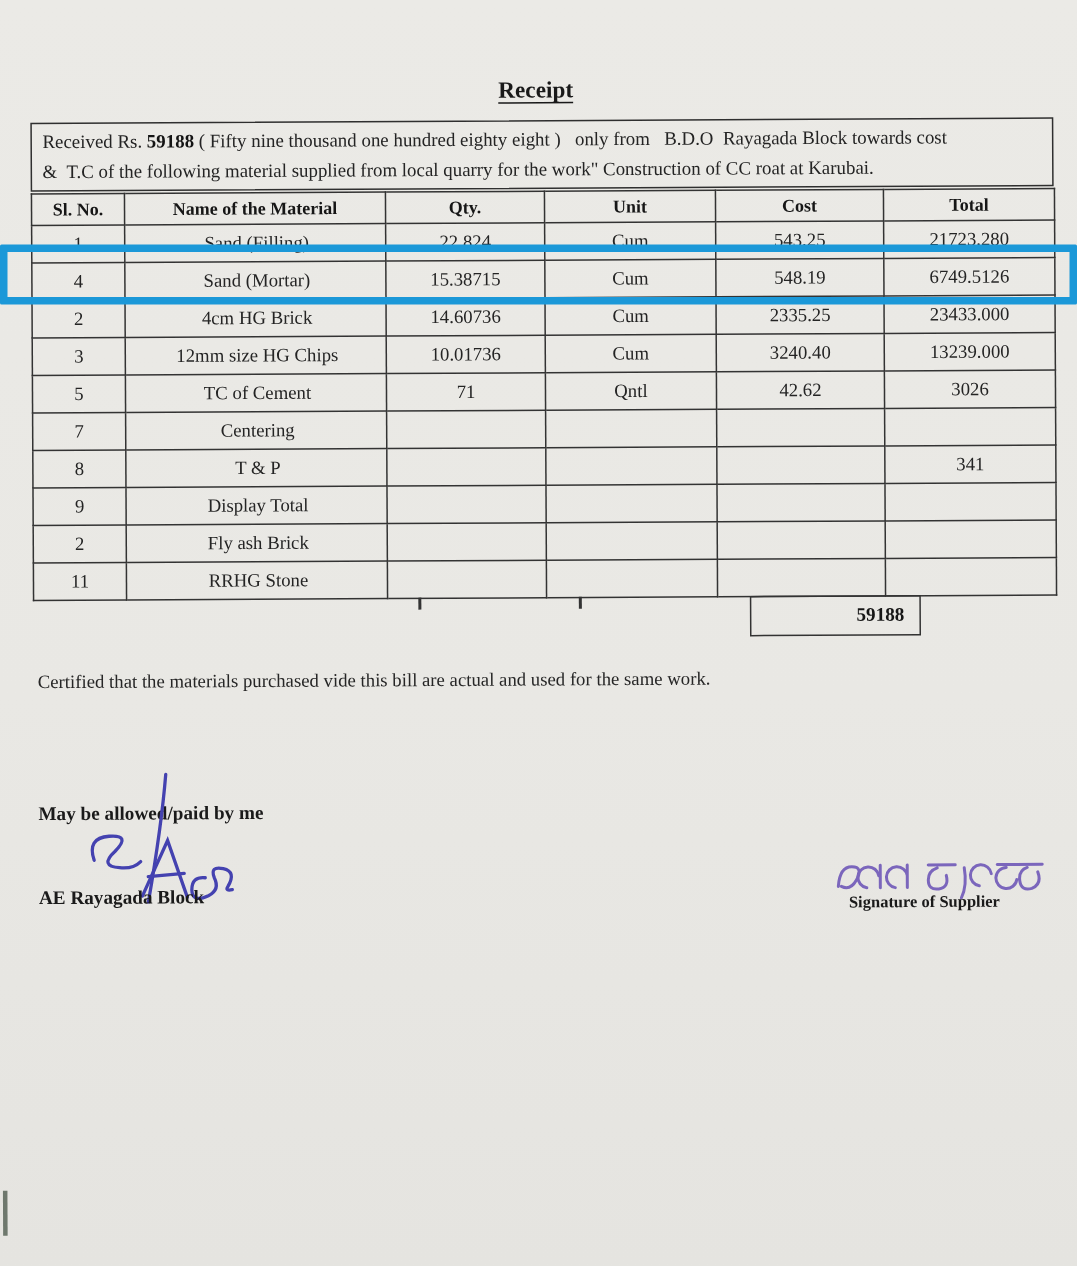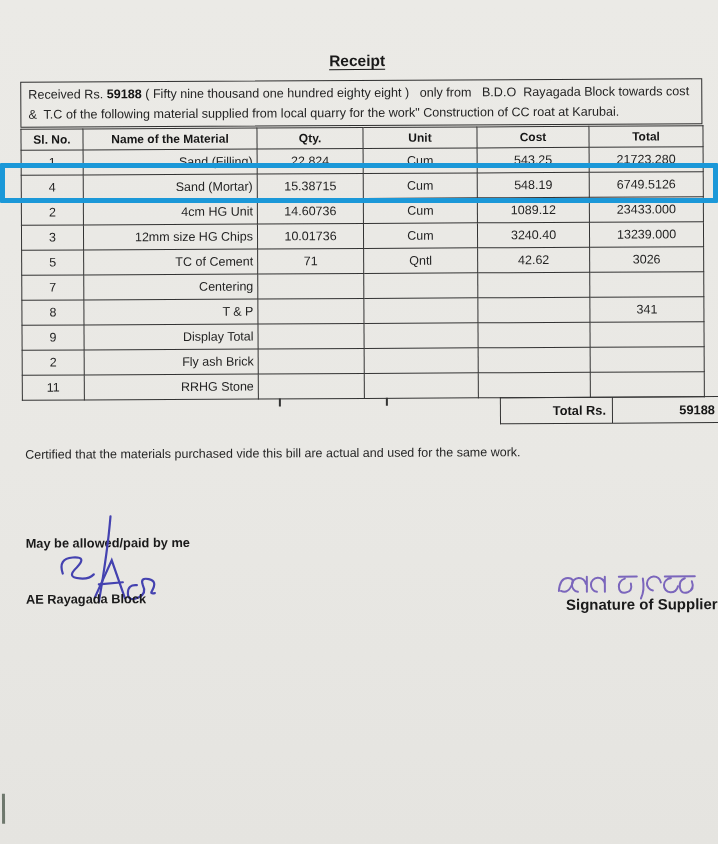--- a/index.html
+++ b/index.html
@@ -5,20 +5,21 @@
   html,body{margin:0;padding:0;}
   body{
     width:718px;height:844px;
     font-family:"Liberation Sans", sans-serif;
     background:#dddcd8;
     position:relative;overflow:hidden;
   }
   .page{
     position:absolute;inset:0;
     background:linear-gradient(180deg,#ebeae6 0%,#e9e8e4 55%,#e5e4e0 100%);
+    font-family:Liberation Serif, serif;
   }
   
   .doc{position:absolute;inset:0;transform:rotate(-0.3deg);transform-origin:50% 50%;color:#232323;}
 
   .title{
     position:absolute;top:52px;left:0;width:718px;
     text-align:center;font-size:15.5px;font-weight:700;color:#191919;
     text-decoration:underline;text-underline-offset:3px;
   }
   .received-box{
@@ -33,42 +34,42 @@
     position:absolute;left:22px;top:127px;width:682px;
     border-collapse:collapse;table-layout:fixed;
     font-size:12.5px;color:#242424;
   }
   table.mat th,table.mat td{
     border:1.5px solid #333;padding:0 4px;box-sizing:border-box;
     overflow:hidden;white-space:nowrap;
   }
   table.mat th{height:21px;font-weight:700;color:#161616;text-align:center;font-size:12px;}
   table.mat td{height:25px;text-align:center;}
-  table.mat td.name{text-align:right;padding-left:6px;}
+  table.mat td.name{text-align:center;padding-left:6px;}
 
   .stub{position:absolute;width:1.5px;height:8px;background:#333;}
 
   .total-row{
     position:absolute;left:500px;top:398px;display:flex;
     font-size:12.8px;font-weight:700;color:#161616;
   }
   .total-row .cell{
     border:1.6px solid #333;box-sizing:border-box;height:27px;
     display:flex;align-items:center;justify-content:flex-end;
   }
   .total-row .cell.label{width:112px;padding-right:6px;border-right:none;}
   .total-row .cell.value{width:114px;padding-right:10px;}
 
   .certified{position:absolute;left:25px;top:446px;font-size:12.5px;color:#262626;}
 
   .approve-1{position:absolute;left:25px;top:534px;font-size:12.8px;font-weight:700;color:#1a1a1a;}
   .approve-2{position:absolute;left:25px;top:590px;font-size:12.8px;font-weight:700;color:#1a1a1a;}
   .ae-sig{position:absolute;left:48px;top:512px;}
   .supplier-ink{position:absolute;left:552px;top:568px;}
-  .supplier-label{position:absolute;left:565px;top:597px;font-size:15px;font-weight:700;color:#1a1a1a;}
+  .supplier-label{position:absolute;left:565px;top:597px;font-size:11px;font-weight:700;color:#1a1a1a;}
 
   
   .highlight-box{
     position:absolute;left:0;top:163px;width:718px;height:40px;
     box-sizing:border-box;border:5px solid #1b98d8;border-radius:1px;
   }
   .edge-artifact{
     position:absolute;left:0;top:792px;width:3px;height:30px;
     background:#3c4a3c;opacity:.7;
   }
@@ -117,24 +118,24 @@
         <tr>
           <td>4</td>
           <td class="name">Sand (Mortar)</td>
           <td>15.38715</td>
           <td>Cum</td>
           <td>548.19</td>
           <td>6749.5126</td>
         </tr>
         <tr>
           <td>2</td>
-          <td class="name">4cm HG Unit</td>
+          <td class="name">4cm HG Brick</td>
           <td>14.60736</td>
           <td>Cum</td>
-          <td>1089.12</td>
+          <td>2335.25</td>
           <td>23433.000</td>
         </tr>
         <tr>
           <td>3</td>
           <td class="name">12mm size HG Chips</td>
           <td>10.01736</td>
           <td>Cum</td>
           <td>3240.40</td>
           <td>13239.000</td>
         </tr>
@@ -186,21 +187,20 @@
           <td></td>
           <td></td>
         </tr>
       </tbody>
     </table>
 
     <div class="stub" style="left:279px;top:398px;"></div>
     <div class="stub" style="left:386px;top:398px;"></div>
 
     <div class="total-row">
-      <div class="cell label">Total Rs.</div>
       <div class="cell value">59188</div>
     </div>
 
     <div class="certified">Certified that the materials purchased vide this bill are actual and used for the same work.</div>
 
     <div class="approve-1">May be allowed/paid by me</div>
 
     <svg class="ae-sig" width="136" height="92" viewBox="0 0 136 92">
       <g fill="none" stroke="#4442b0" stroke-width="2.2" stroke-linecap="round">
         <path d="M62,3 C60,26 55,60 50,88"></path>

